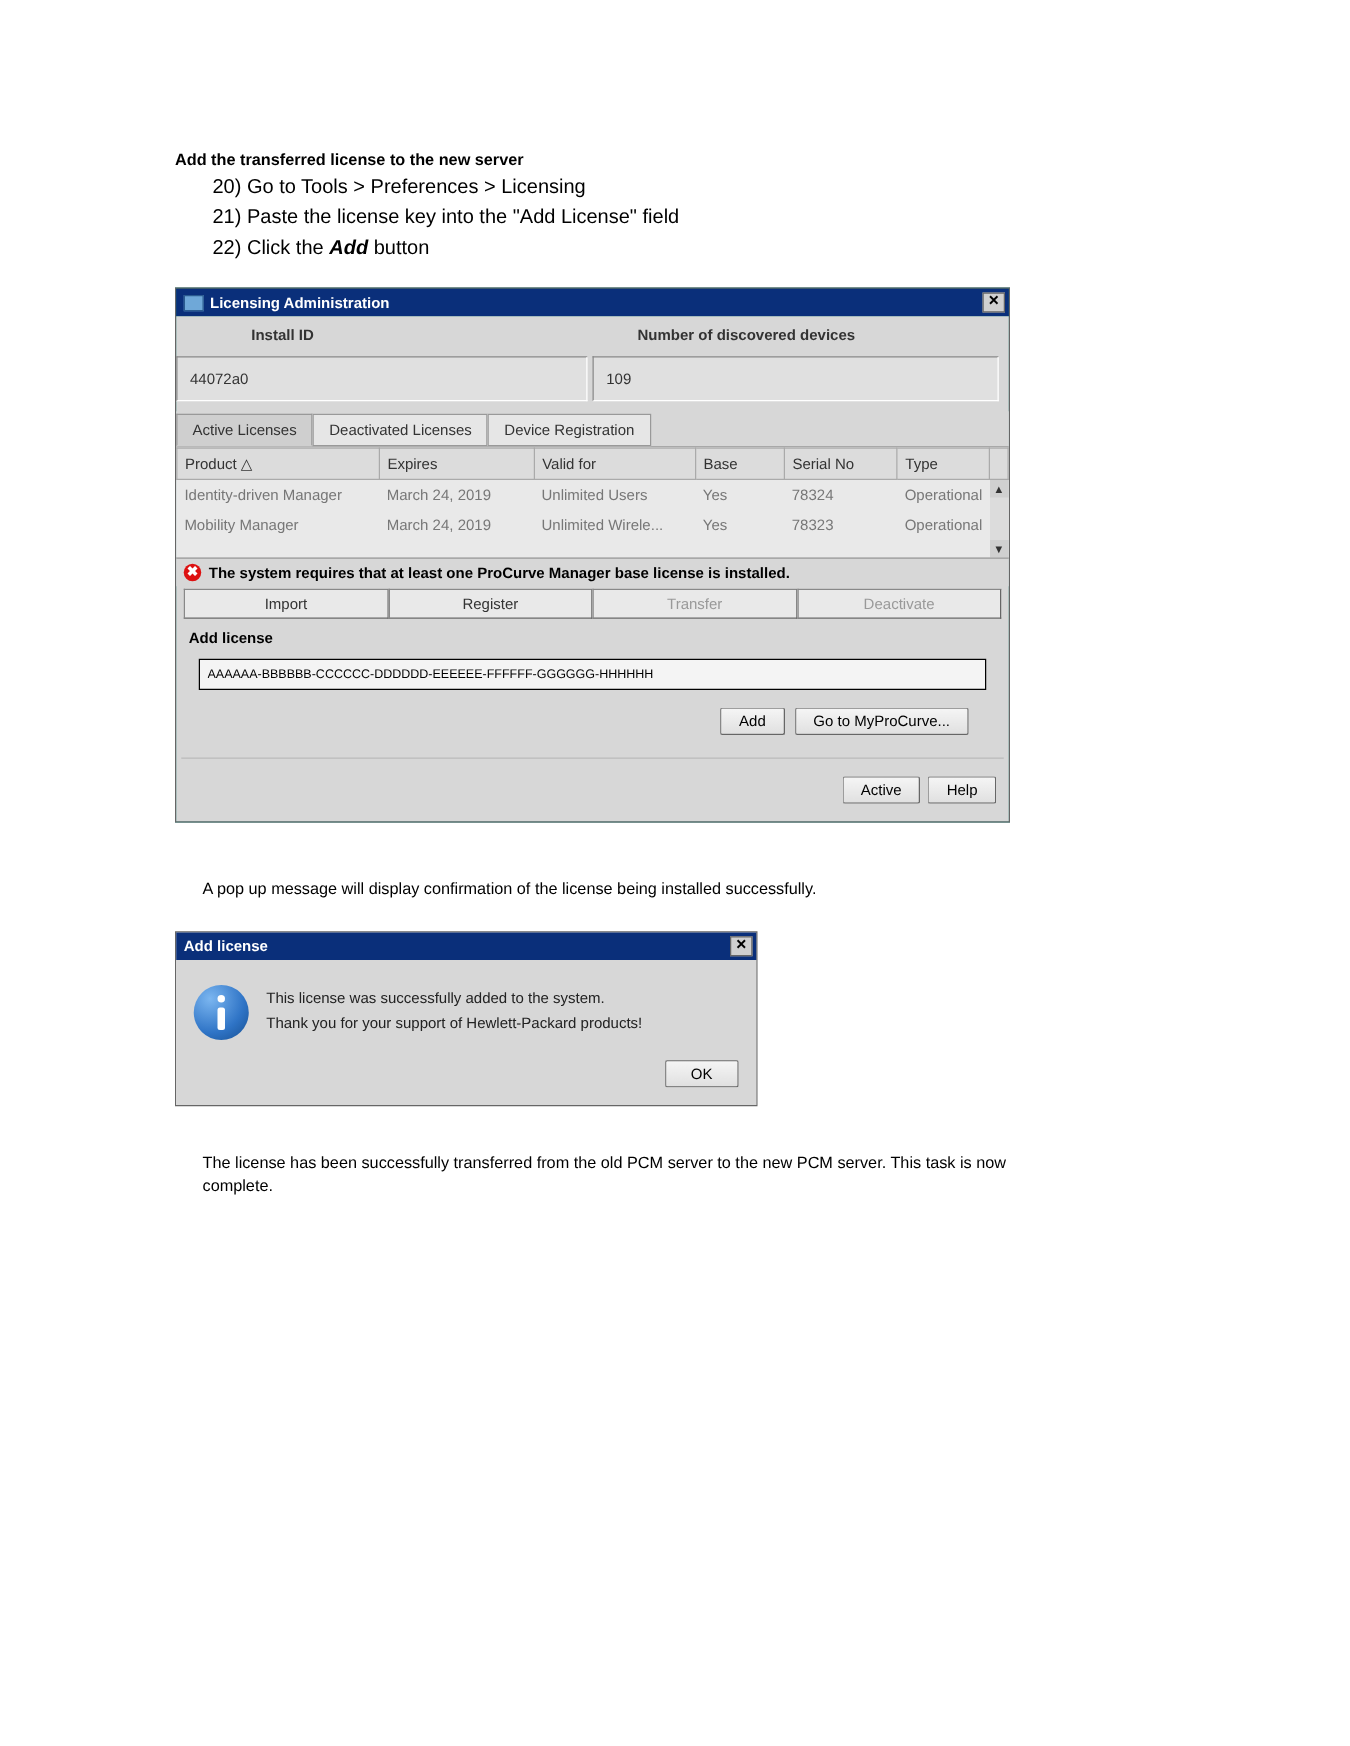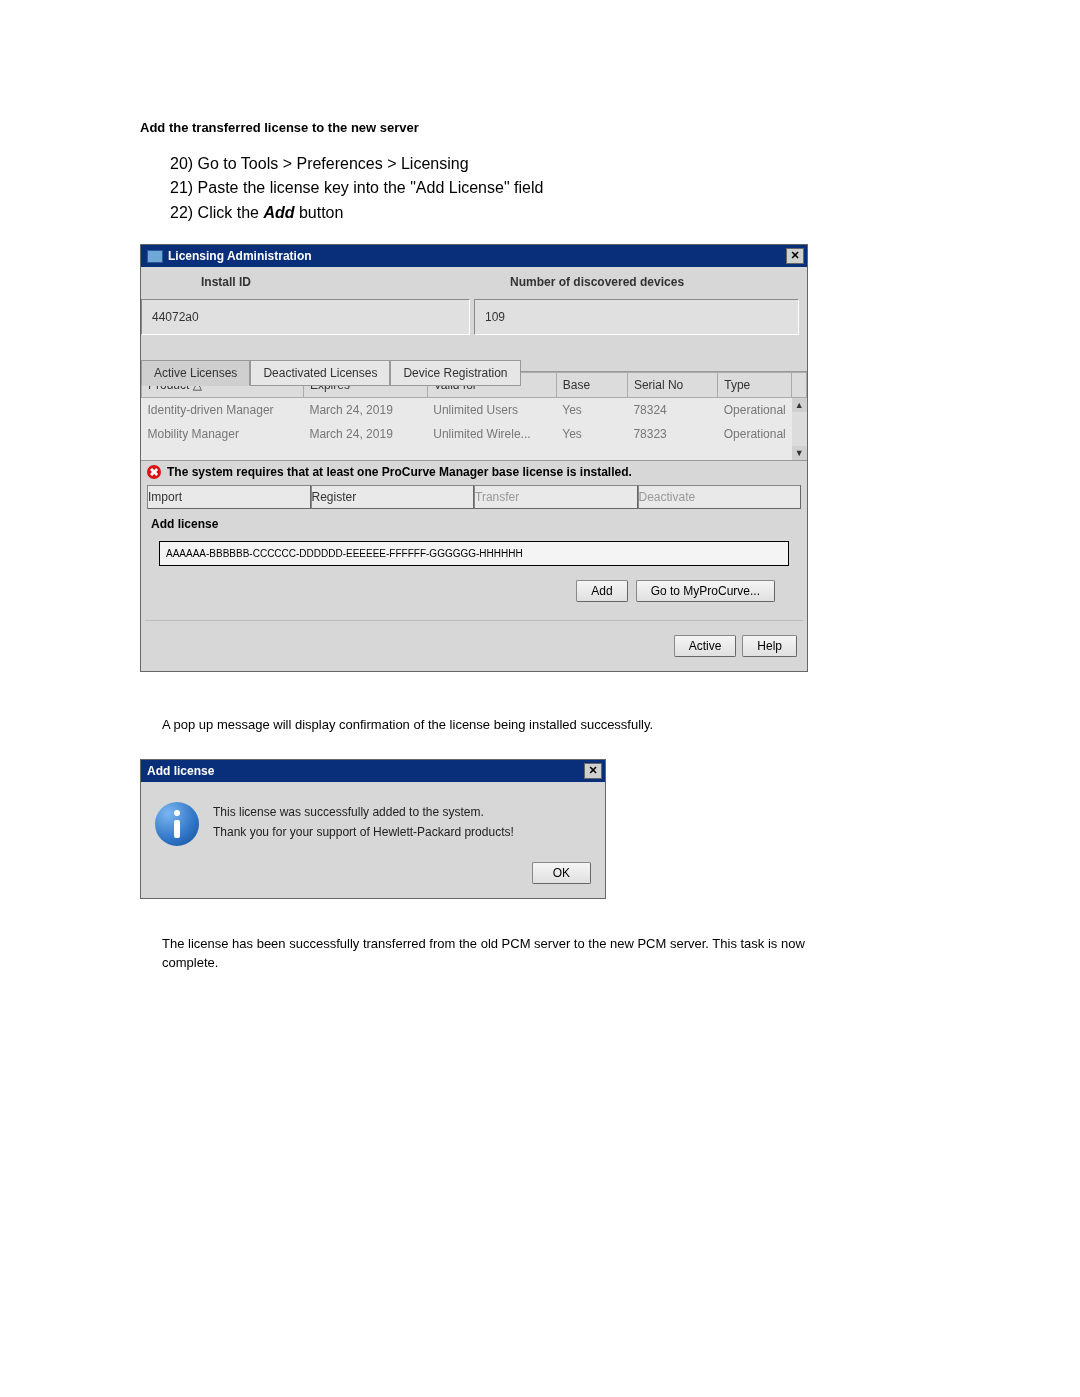--- a/index.html
+++ b/index.html
@@ -10,21 +10,21 @@
     margin: 0;
     padding: 0;
     width: 1080px;
   }
   .page {
     padding: 120px 140px 60px 140px;
   }
   .section-title {
     font-weight: bold;
     font-size: 13px;
-    margin-bottom: 18px;
+    margin-bottom: 4px;
   }
   .steps {
     margin: 0 0 20px 30px;
     font-size: 16px;
     line-height: 1.4;
   }
   .step {
     margin-bottom: 2px;
   }
   .add-bold {
@@ -122,21 +122,21 @@
   }
   .tab {
     border: 1px solid #999;
     background: #e6e6e6;
     padding: 5px 12px;
     font-size: 12px;
     color: #333;
     margin-right: 0;
     margin-top: 2px;
     position: relative;
-    top: 15px;
+    top: 0;
   }
   .tab.active {
     background: #cfcfcf;
     border-bottom: 1px solid #cfcfcf;
   }
 
   
   .lic-table {
     width: 100%;
     border-collapse: collapse;
@@ -208,21 +208,21 @@
 
   .actions-row {
     display: flex;
     padding: 2px 6px 6px 6px;
     gap:0;
   }
   .act-btn {
     flex:1;
     border: 1px solid #888;
     background: #e9e9e9;
-    text-align: left;
+    text-align: center;
     padding: 4px 0;
     font-size: 12px;
     color: #333;
     border-bottom-color:#666;
     border-right-color:#666;
   }
   .act-btn.disabled{
     color:#999;
   }
 

